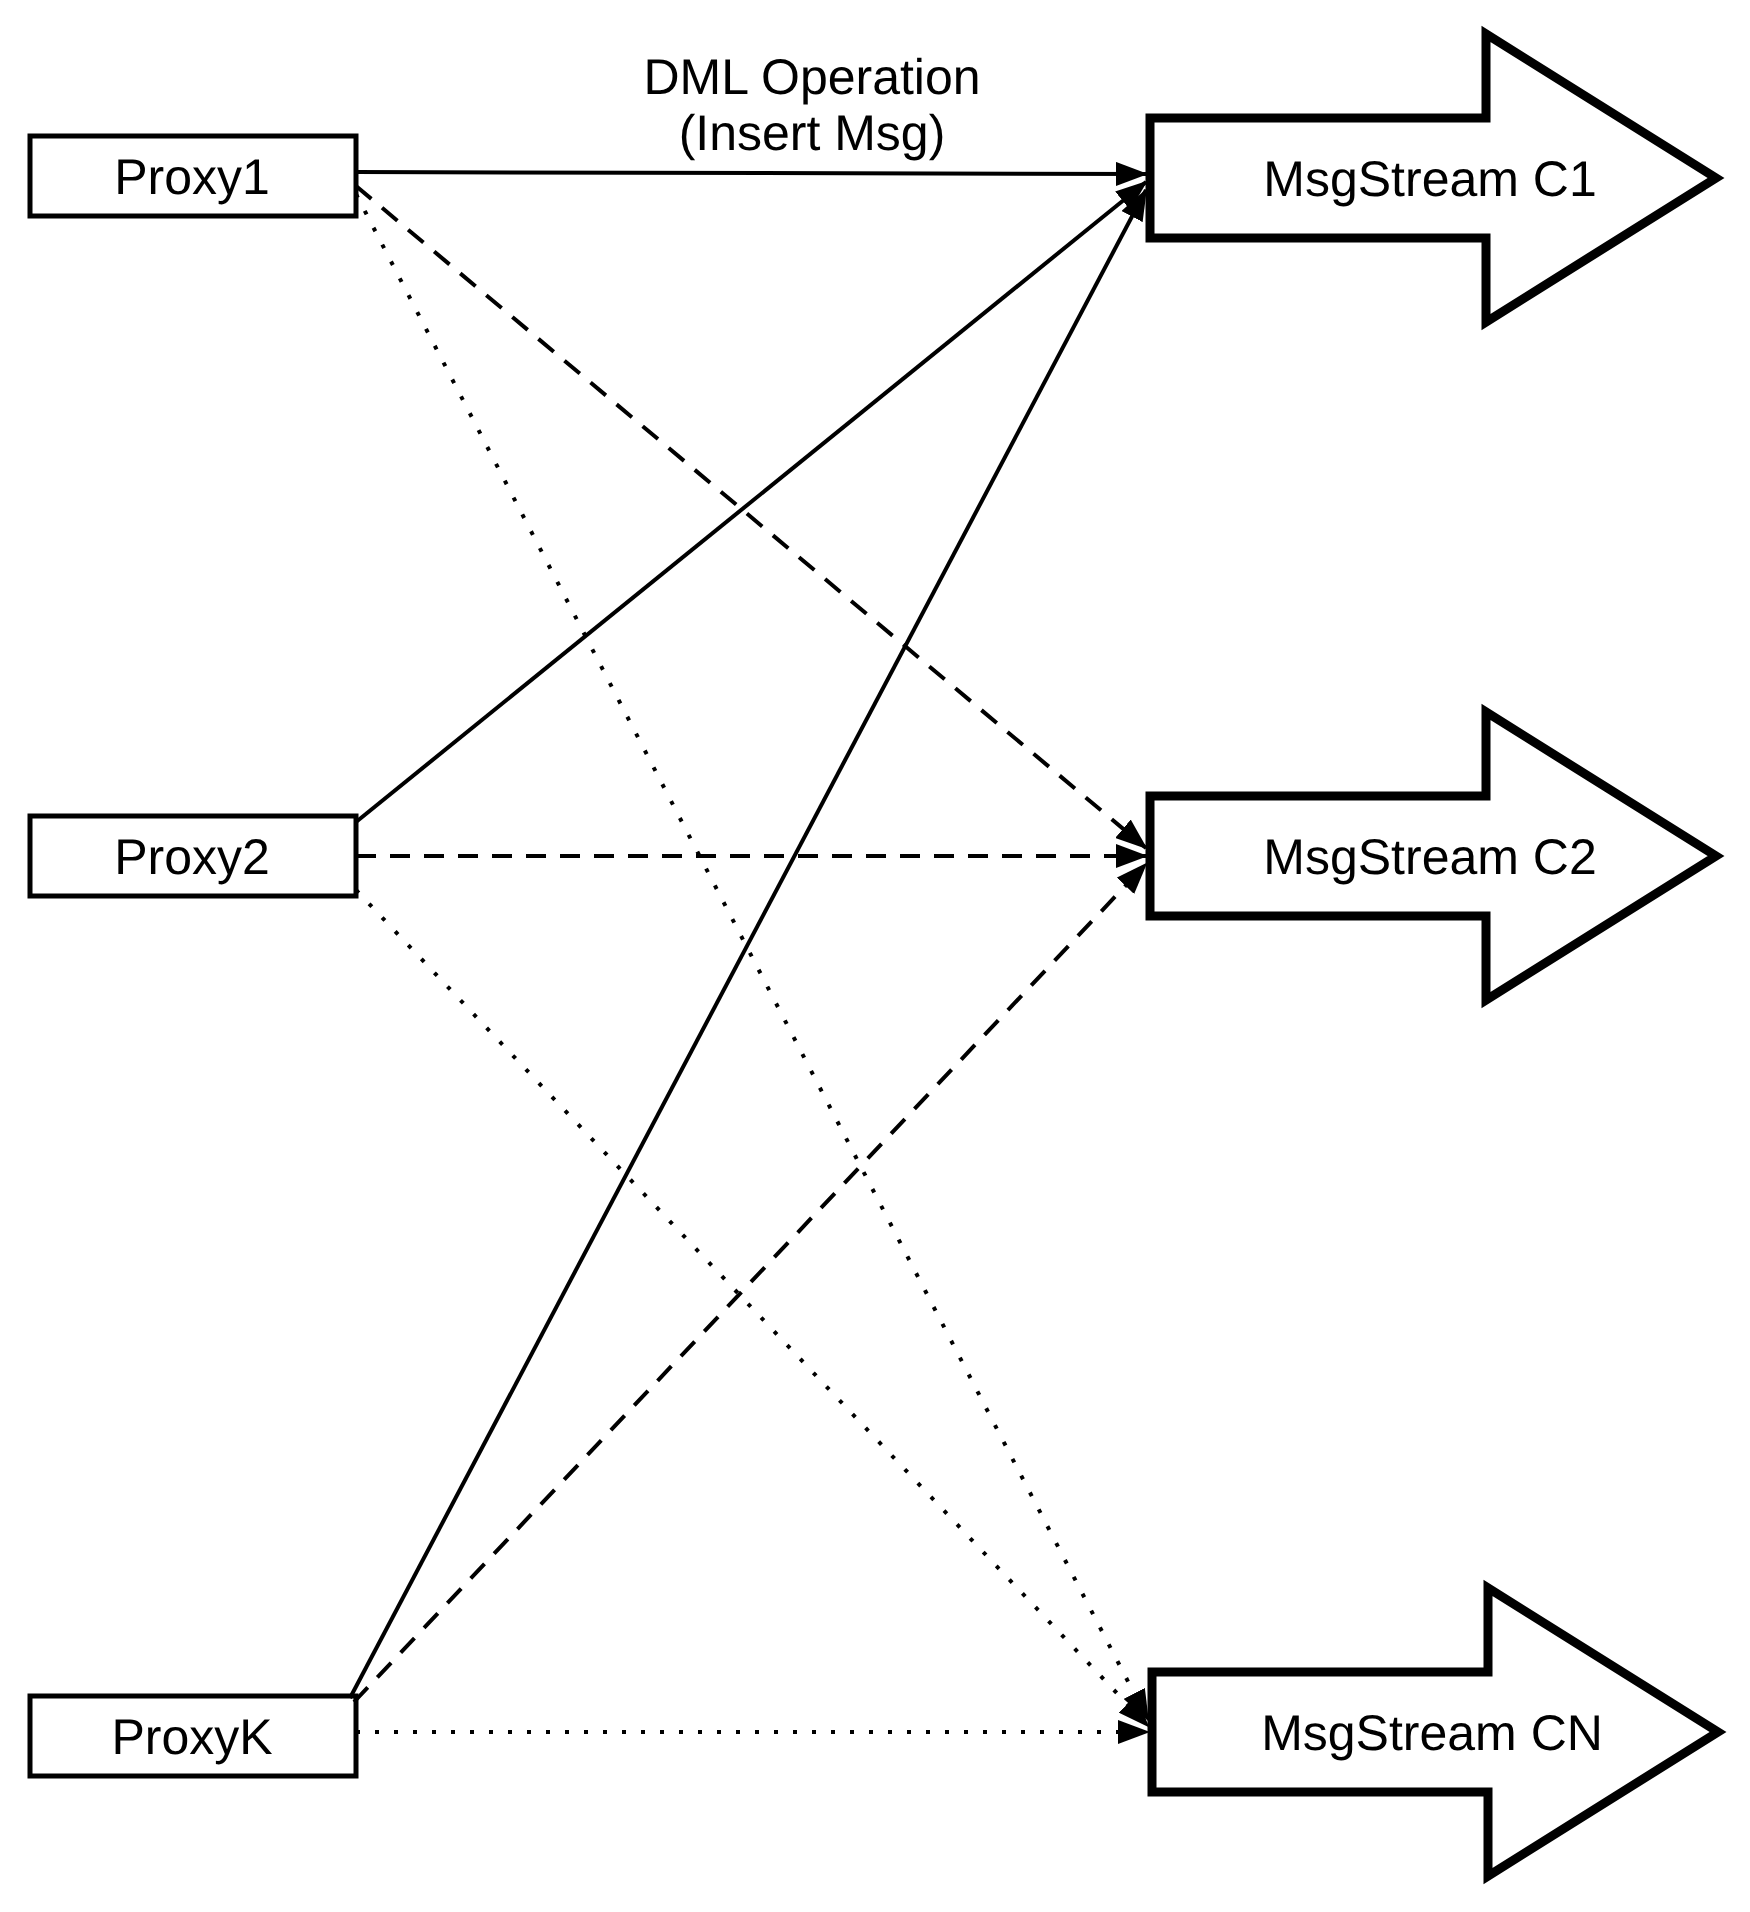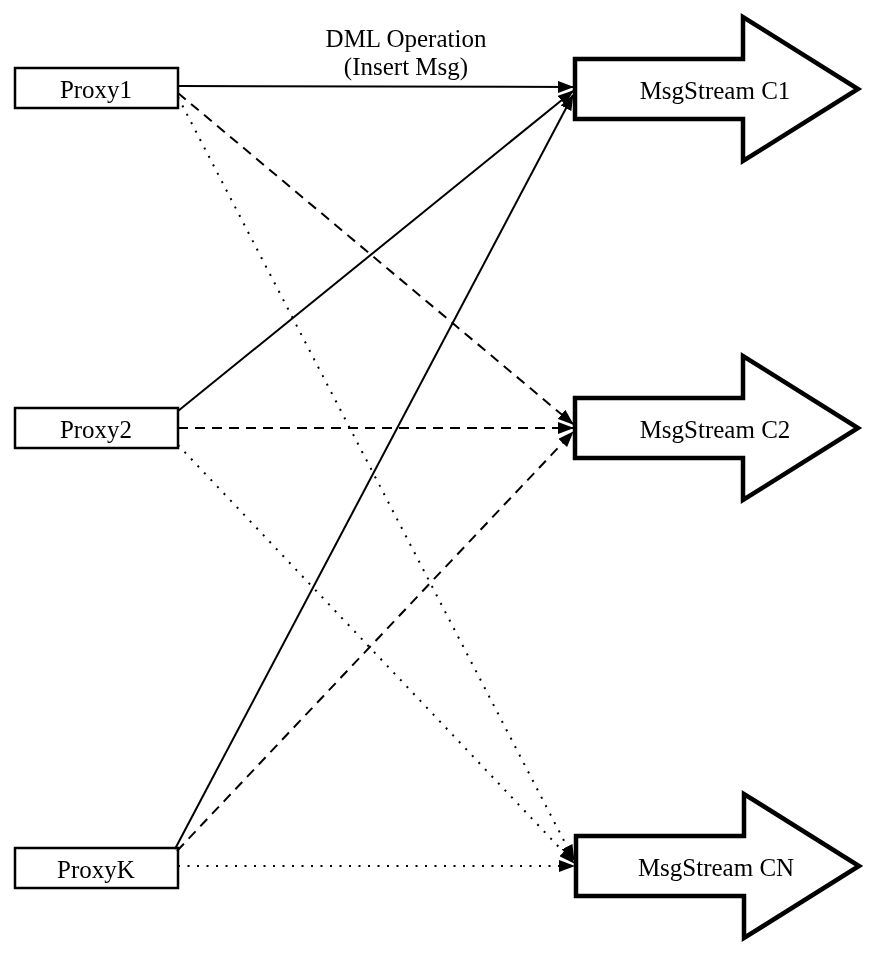--- a/index.html
+++ b/index.html
@@ -5,21 +5,21 @@
   html, body {
     margin: 0;
     padding: 0;
     background: #ffffff;
   }
   .canvas {
     position: relative;
     width: 875px;
     height: 956px;
     background: #ffffff;
-    font-family: Liberation Serif, serif;
+    font-family: Liberation Sans, sans-serif;
     border-radius: 25px;
   }
   svg { display: block; }
   .edge {
     fill: none;
     stroke: #000000;
     stroke-width: 2;
   }
   .edge.dashed { stroke-dasharray: 10 7; }
   .edge.dotted { stroke-dasharray: 2 7.5; stroke-linecap: butt; }

